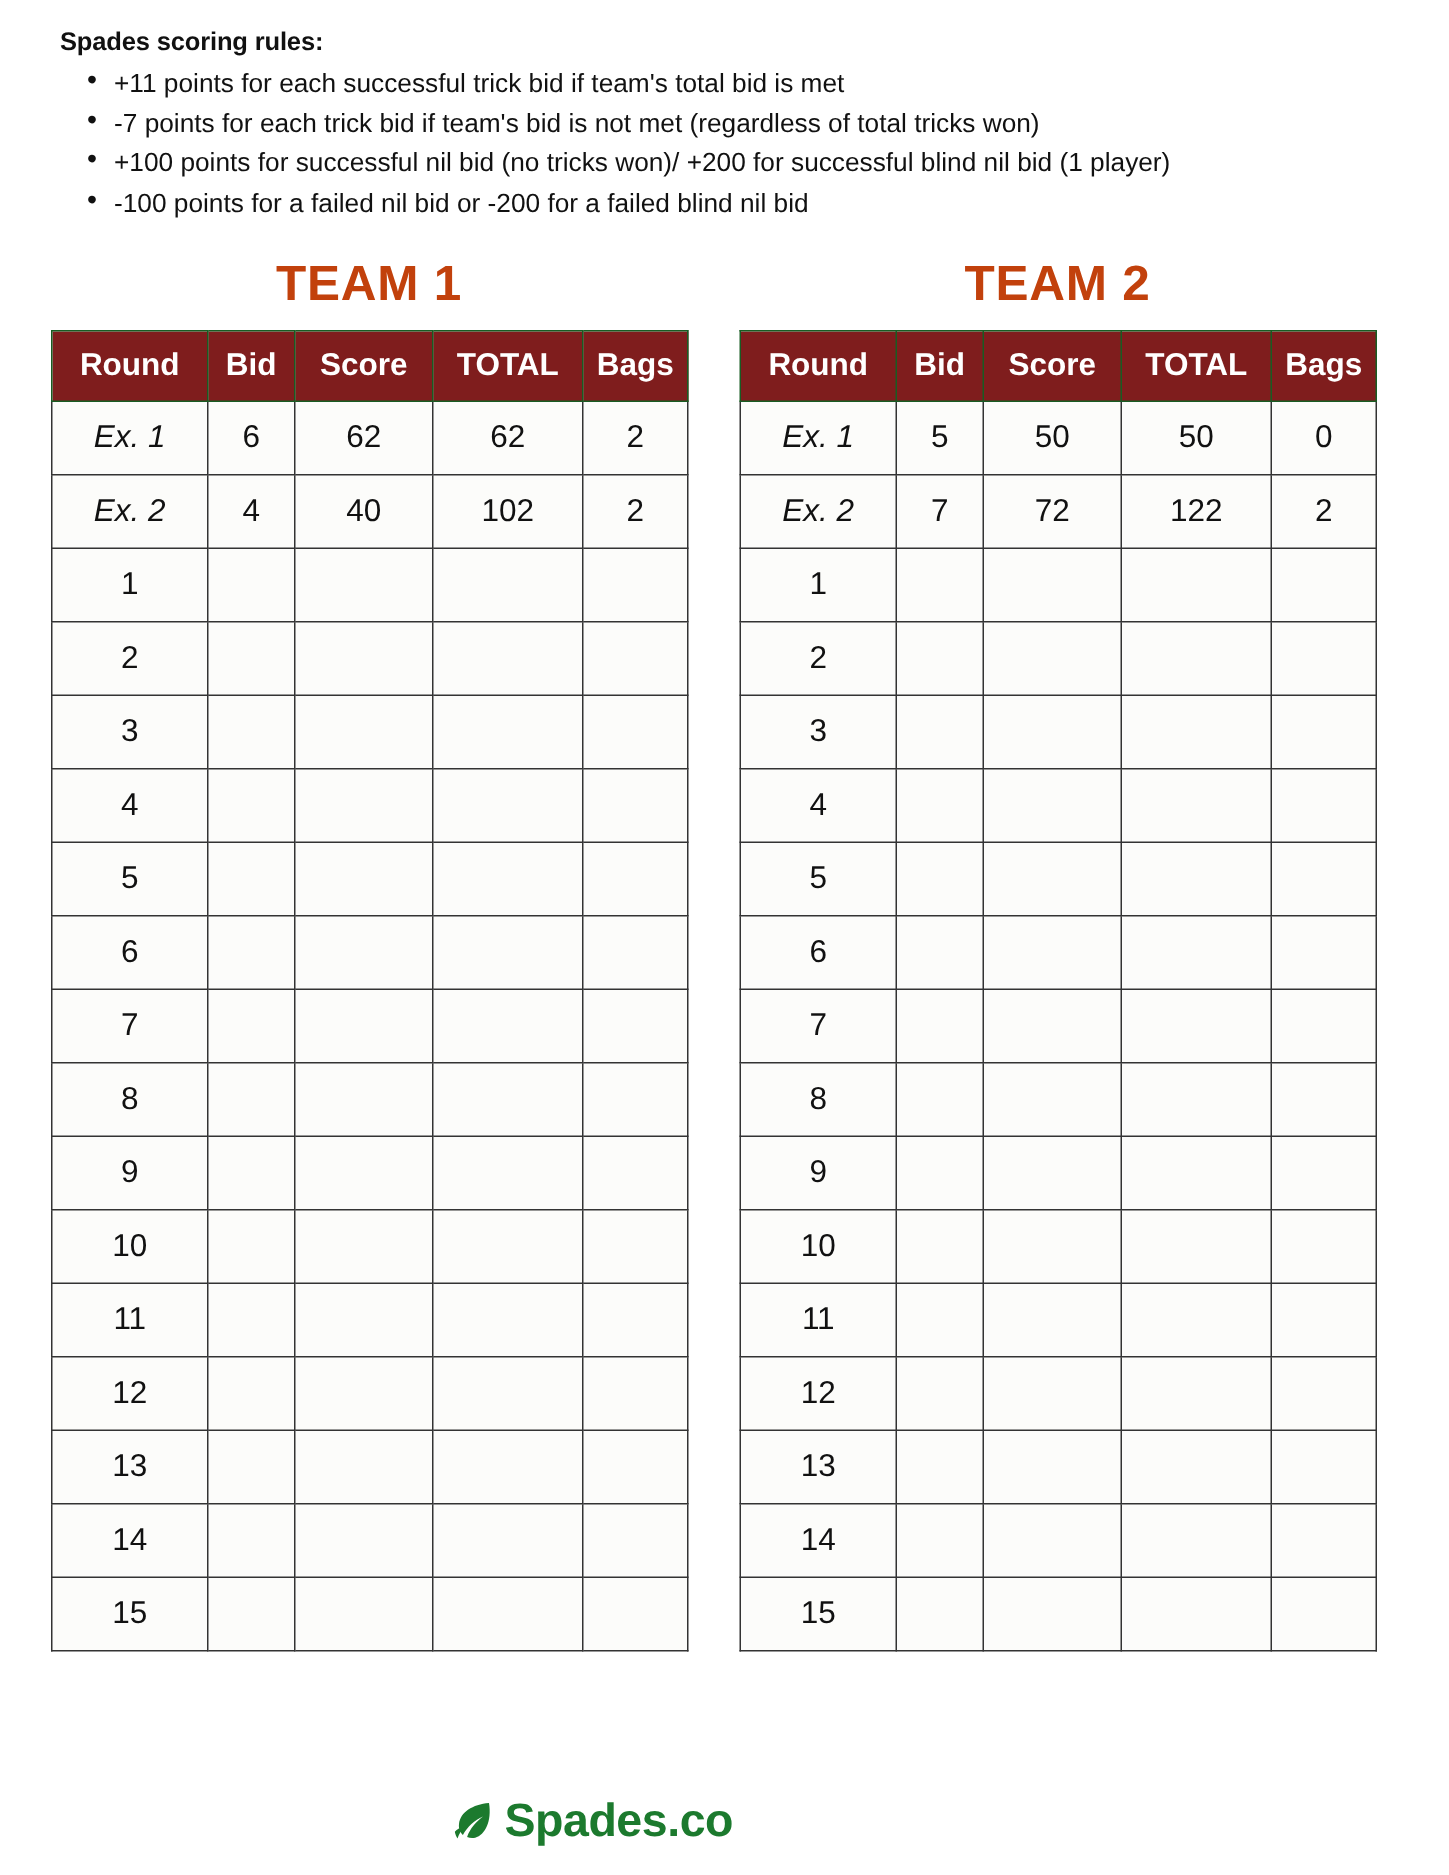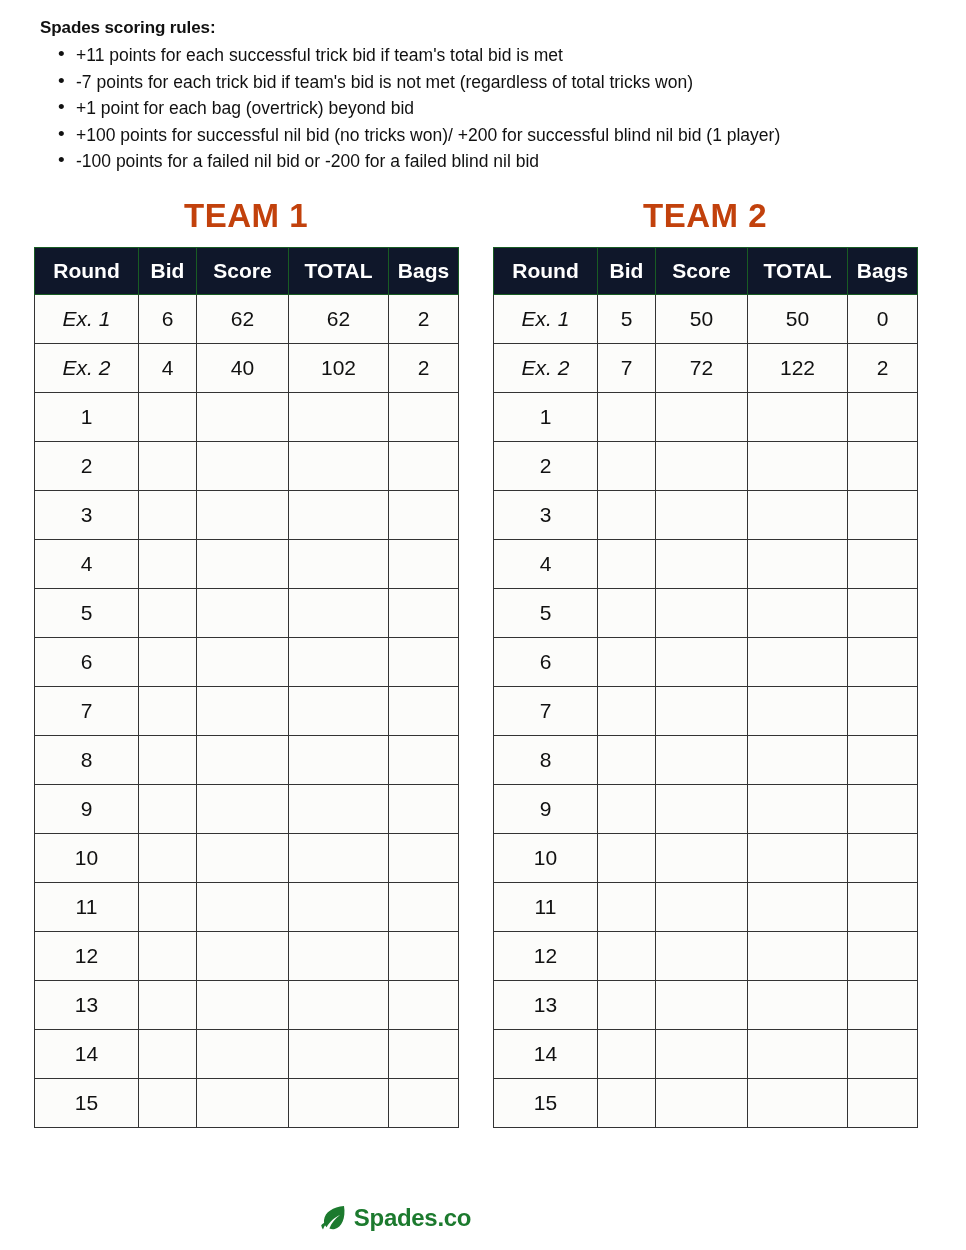--- a/index.html
+++ b/index.html
@@ -81,21 +81,21 @@
   table.score-table td {
     border: 1px solid #333333;
     height: 48px;
     text-align: center;
     font-size: 21px;
     font-weight: normal;
     background: #fcfcfa;
     padding: 0;
   }
   table.score-table thead th {
-    background: #0f172a;
+    background: #7f1d1d;
     color: #ffffff;
     font-weight: bold;
     font-size: 21px;
     height: 46px;
     border: 1px solid #185c23;
   }
   col.c-round { width: 104px; }
   col.c-bid   { width: 58px; }
   col.c-score { width: 92px; }
   col.c-total { width: 100px; }
@@ -115,37 +115,36 @@
     align-items: center;
     justify-content: center;
   }
   .logo-mark {
     width: 26px;
     height: 28px;
     margin-right: 7px;
     display: inline-block;
   }
   .logo-text {
-    font-size: 24px;
+    font-size: 31px;
     font-weight: bold;
     color: #1c7a2e;
     letter-spacing: -0.3px;
   }
 </style>
 </head>
 <body>
 
 <div class="page">
 
   <div class="rules">
     <div class="rules-title">Spades scoring rules:</div>
     <ul class="rules-list">
       <li>+11 points for each successful trick bid if team's total bid is met</li>
       <li>-7 points for each trick bid if team's bid is not met (regardless of total tricks won)</li>
-      <li>+1 point for each bag (overtrick) beyond bid</li>
       <li>+100 points for successful nil bid (no tricks won)/ +200 for successful blind nil bid (1 player)</li>
       <li>-100 points for a failed nil bid or -200 for a failed blind nil bid</li>
     </ul>
   </div>
 
   <div class="teams">
 
     <div class="team-block">
       <div class="team-title">TEAM 1</div>
       <table class="score-table">

